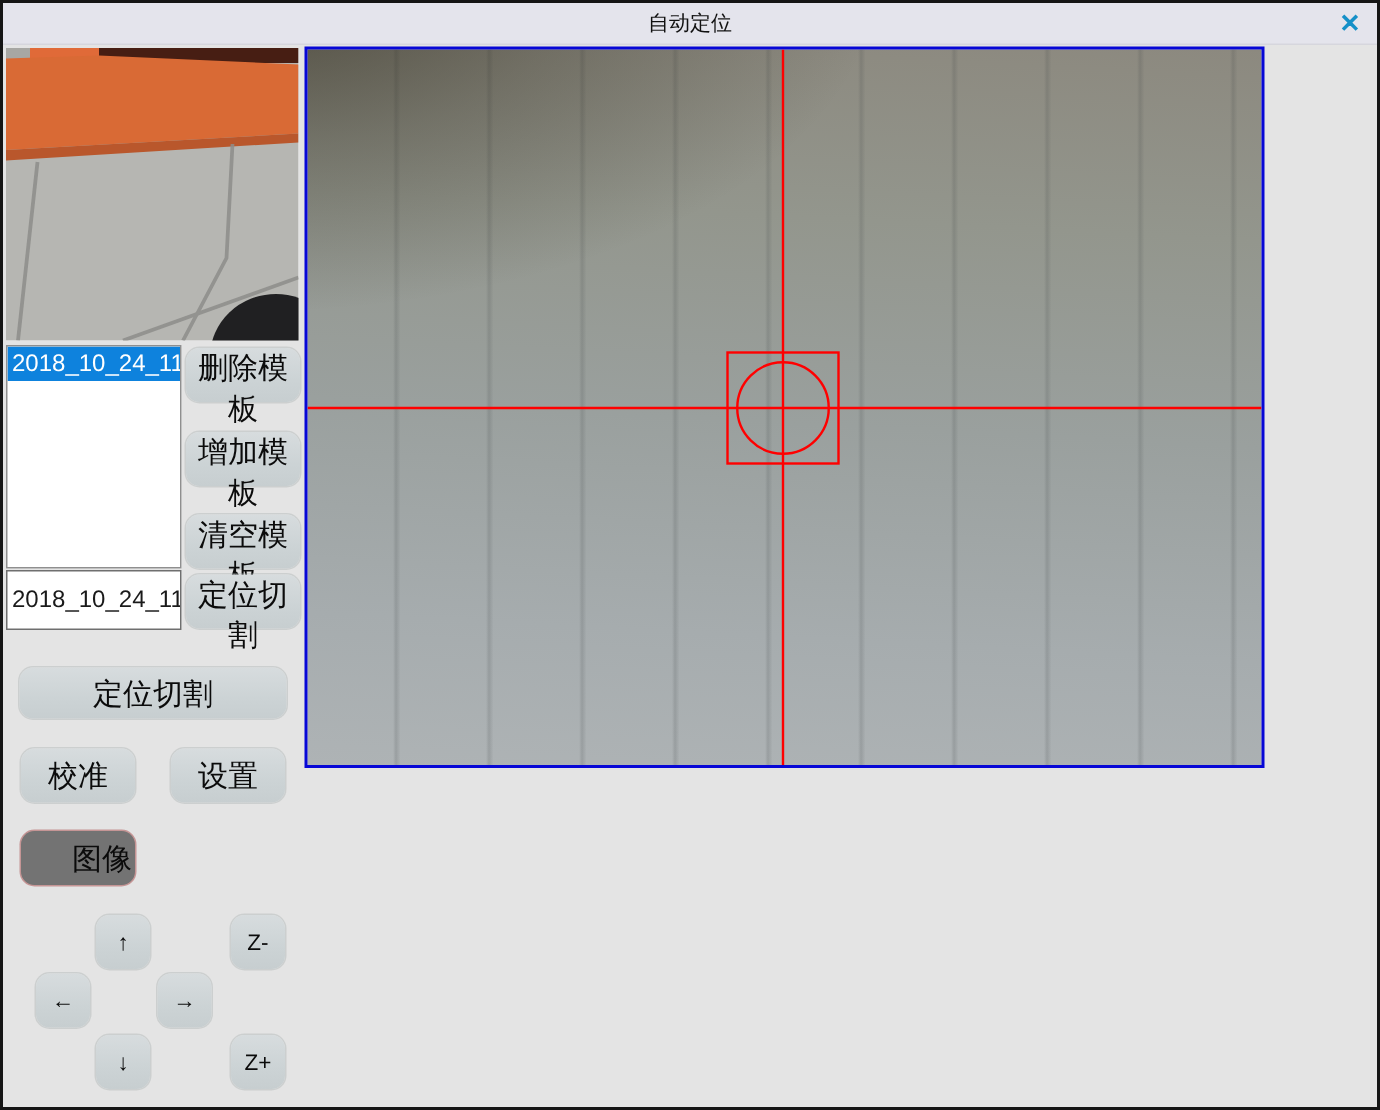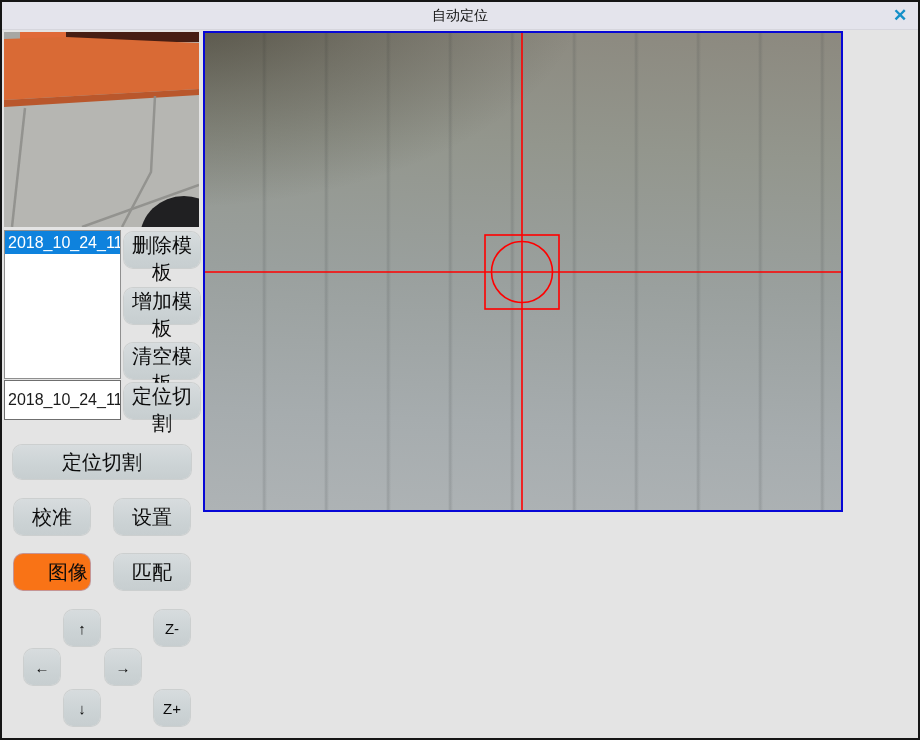--- a/index.html
+++ b/index.html
@@ -36,21 +36,21 @@
     padding:0 0 0 3px;font-family:"Liberation Sans",sans-serif;
   }
   
   .btn{
     position:absolute;box-sizing:border-box;border:none;border-radius:9px;
     background:linear-gradient(180deg,#d7dcde 0%,#ccd3d5 60%,#c7ced0 100%);
     font-size:20px;color:#0b0b0b;text-align:center;cursor:pointer;
     font-family:"Liberation Sans",sans-serif;padding:0;
     box-shadow:0 0 0 1px rgba(160,168,170,0.35);
   }
-  .btn.red{background:#f97316;box-shadow:0 0 0 1px rgba(150,30,30,.4);padding-left:32px;}
+  .btn.red{background:#737373;box-shadow:0 0 0 1px rgba(150,30,30,.4);padding-left:32px;}
   .tbtn{left:122px;width:76px;height:36px;}
   #btn-delete{top:230px;} #btn-clear{top:286px;} #btn-engrave{top:341px;} #btn-add{top:381px;}
   #btn-poscut{left:11px;top:443px;width:178px;height:34px;}
   #btn-calib{left:12px;top:497px;width:76px;height:36px;}
   #btn-set{left:112px;top:497px;width:76px;height:36px;font-family:Liberation Serif, serif;}
   #btn-image{left:12px;top:552px;width:76px;height:36px;}
   #btn-match{left:112px;top:552px;width:76px;height:36px;}
   .jog{width:36px;height:36px;border-radius:9px;font-size:15px;}
   #jog-up{left:62px;top:608px;} #jog-zminus{left:152px;top:608px;}
   #jog-left{left:22px;top:647px;} #jog-right{left:103px;top:647px;}
@@ -99,21 +99,20 @@
 
   <button class="btn tbtn" id="btn-delete">删除模板</button>
   <button class="btn tbtn" id="btn-clear">增加模板</button>
   <button class="btn tbtn" id="btn-engrave">清空模板</button>
   <button class="btn tbtn" id="btn-add">定位切割</button>
 
   <button class="btn" id="btn-poscut">定位切割</button>
   <button class="btn" id="btn-calib">校准</button>
   <button class="btn" id="btn-set">设置</button>
   <button class="btn red" id="btn-image">图像</button>
-  <button class="btn" id="btn-match">匹配</button>
 
   <button class="btn jog" id="jog-up">↑</button>
   <button class="btn jog" id="jog-zminus">Z-</button>
   <button class="btn jog" id="jog-left">←</button>
   <button class="btn jog" id="jog-right">→</button>
   <button class="btn jog" id="jog-down">↓</button>
   <button class="btn jog" id="jog-zplus">Z+</button>
 
   <div class="camera">
     <svg class="cam-overlay" viewBox="0 0 636 477">

